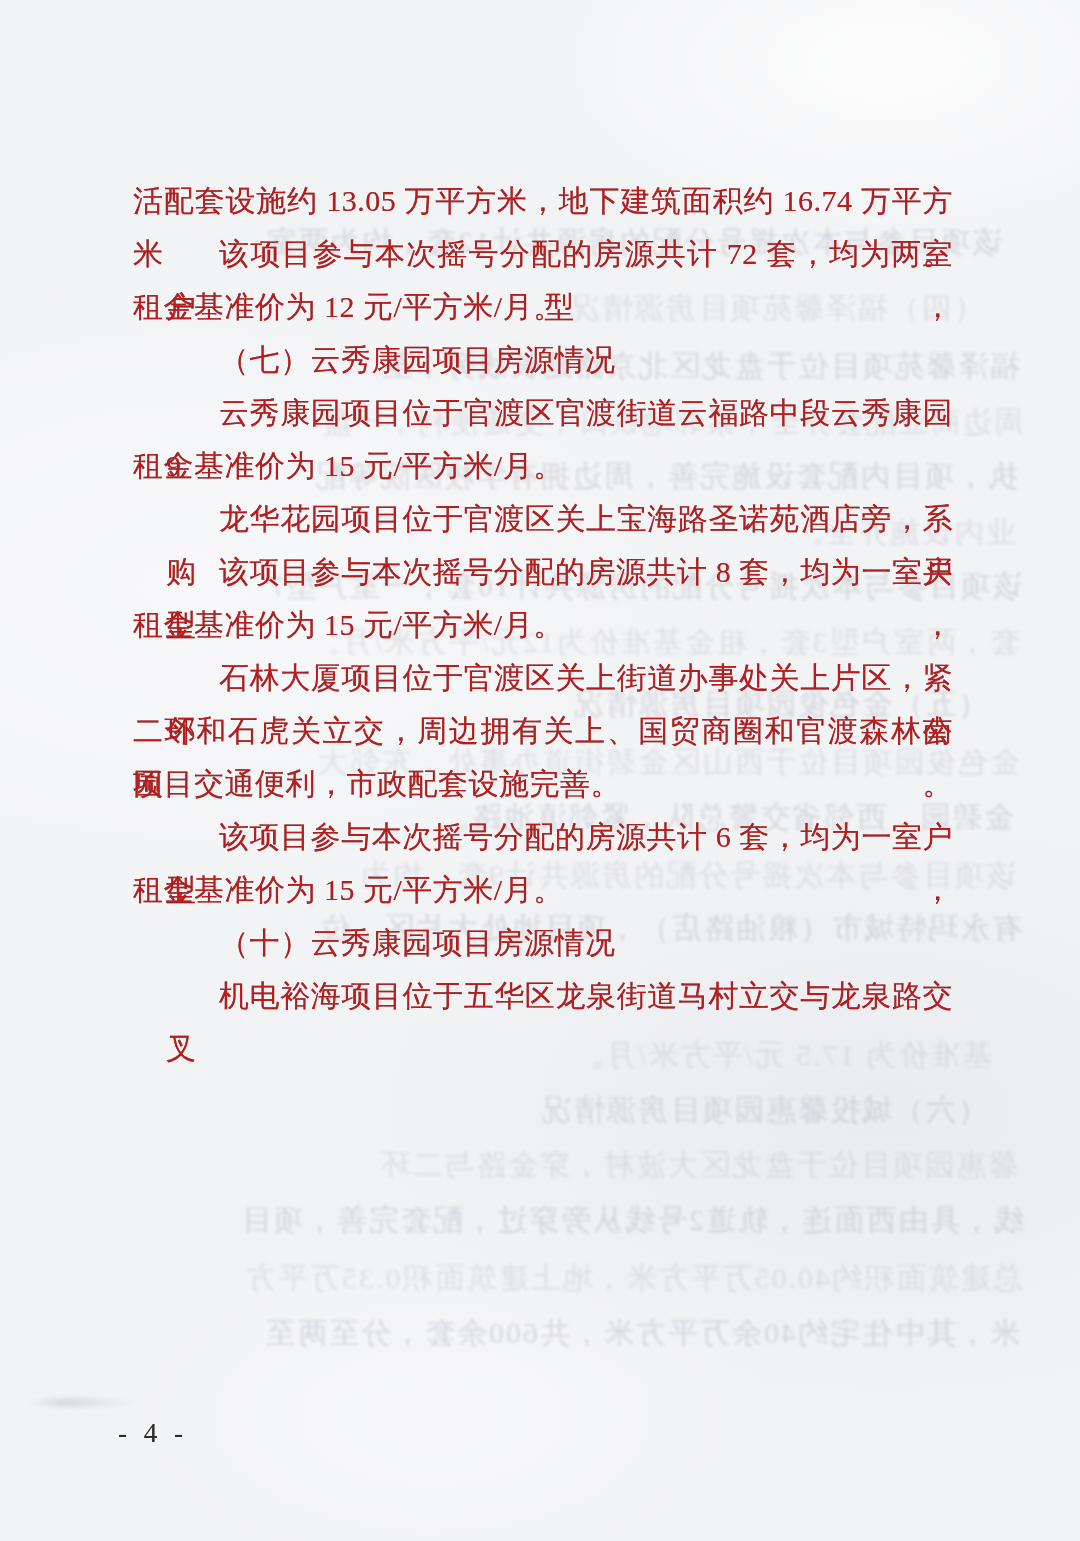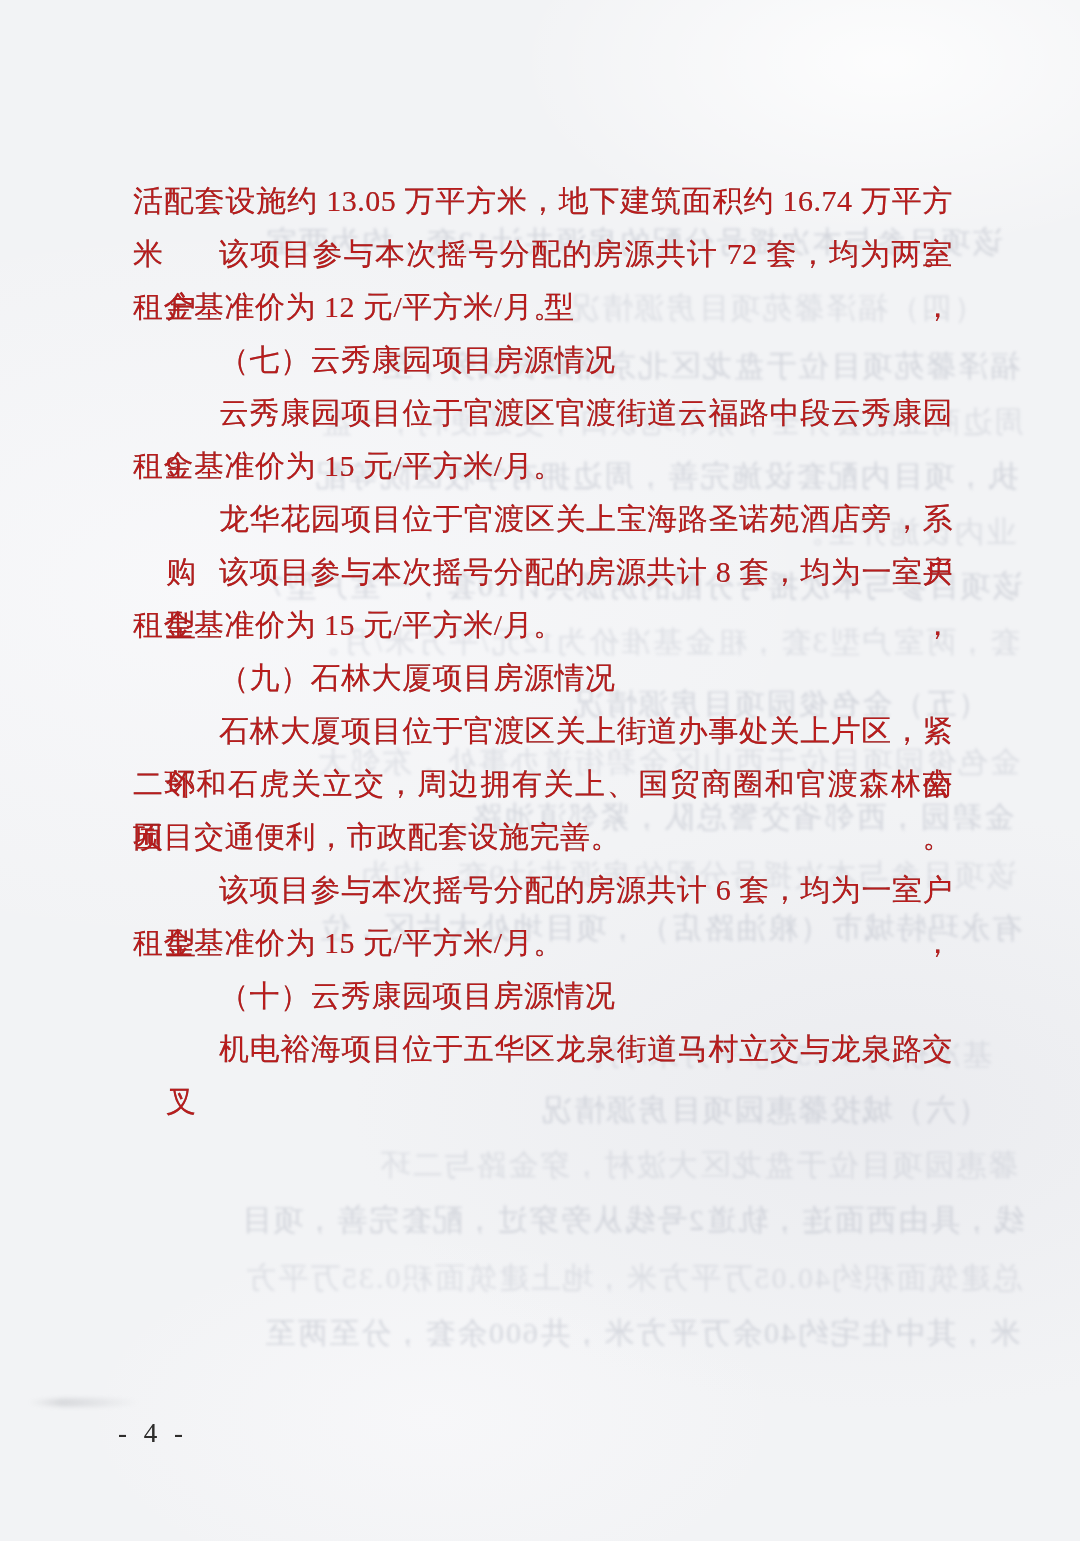--- a/index.html
+++ b/index.html
@@ -121,21 +121,20 @@
 <div class="content">
   <div class="line fill">活配套设施约 13.05 万平方米，地下建筑面积约 16.74 万平方米。</div>
   <div class="line indent fill">该项目参与本次摇号分配的房源共计 72 套，均为两室户型，</div>
   <div class="line">租金基准价为 12 元/平方米/月。</div>
   <div class="line indent">（七）云秀康园项目房源情况</div>
   <div class="line indent fill">云秀康园项目位于官渡区官渡街道云福路中段云秀康园 9</div>
   <div class="line">租金基准价为 15 元/平方米/月。</div>
   <div class="line indent fill">龙华花园项目位于官渡区关上宝海路圣诺苑酒店旁，系购买</div>
   <div class="line indent fill">该项目参与本次摇号分配的房源共计 8 套，均为一室户型，</div>
   <div class="line">租金基准价为 15 元/平方米/月。</div>
-  <div class="line indent">（九）石林大厦项目房源情况</div>
   <div class="line indent fill">石林大厦项目位于官渡区关上街道办事处关上片区，紧邻南</div>
   <div class="line fill">二环和石虎关立交，周边拥有关上、国贸商圈和官渡森林公园。</div>
   <div class="line">项目交通便利，市政配套设施完善。</div>
   <div class="line indent fill">该项目参与本次摇号分配的房源共计 6 套，均为一室户型，</div>
   <div class="line">租金基准价为 15 元/平方米/月。</div>
   <div class="line indent">（十）云秀康园项目房源情况</div>
   <div class="line indent fill">机电裕海项目位于五华区龙泉街道马村立交与龙泉路交叉</div>
 </div>
 
 <div class="smudge"></div>

